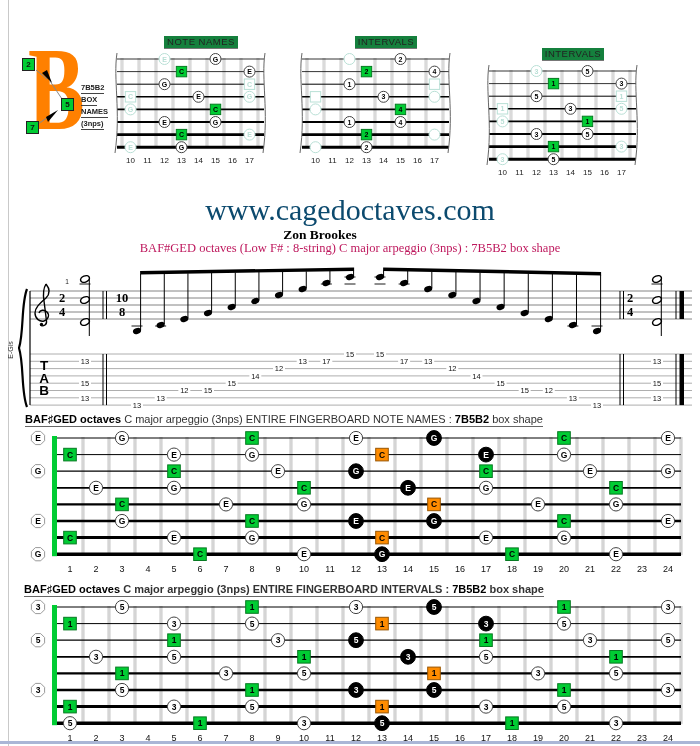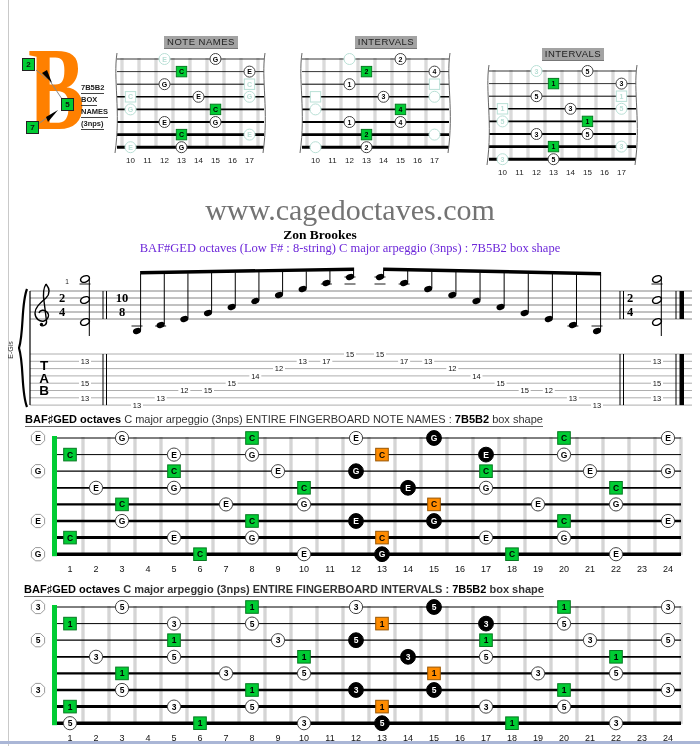--- a/index.html
+++ b/index.html
@@ -12,29 +12,29 @@
   .logo-b{left:28px;top:36px;font-family:"Liberation Serif",serif;font-weight:bold;
           font-size:118px;line-height:0.92;color:#ff8000;transform:scaleX(.72);transform-origin:left top;}
   .badge{width:13px;height:13px;background:#00cc33;border:1px solid #222;box-sizing:border-box;
          font-size:8px;font-weight:bold;text-align:center;line-height:11px;color:#111;}
   .logo-label{left:81px;top:83px;width:46px;font-size:7.5px;font-weight:bold;line-height:10px;color:#222;}
   .logo-label div{display:inline-block;border-bottom:1px solid #444;margin-bottom:1px;}
   .logo-label .wrap{display:block;}
   
   .mini{width:178px;height:130px;}
   .mini-title{position:absolute;left:0;top:-2px;width:100%;text-align:center;font-size:9.5px;color:#222;}
-  .mini-title span{background:#a3a3a3;border-bottom:1px solid #777;padding:0 3px 1px 3px;letter-spacing:.5px;}
+  .mini-title span{background:#15803d;border-bottom:1px solid #777;padding:0 3px 1px 3px;letter-spacing:.5px;}
   .mini svg{position:absolute;left:0;top:11px;}
   
   .site-title{left:0;top:193px;width:700px;text-align:center;font-family:"Liberation Serif",serif;
-              font-size:30px;color:#737373;}
+              font-size:30px;color:#0c4a6e;}
   .author{left:0;top:227px;width:640px;text-align:center;font-family:"Liberation Serif",serif;
           font-size:13.5px;font-weight:bold;color:#000;}
   .caption{left:0;top:241px;width:700px;text-align:center;font-family:"Liberation Serif",serif;
-           font-size:12.5px;color:#6d28d9;}
+           font-size:12.5px;color:#be185d;}
   
   .bd-header{width:568px;text-align:center;font-size:11px;color:#333;}
   .bd-header .u{border-bottom:1px solid #666;padding-bottom:1px;}
   .bd-header b{color:#000;}
   text{font-family:"Liberation Sans",sans-serif;}
   .serifText{font-family:"Liberation Serif",serif;}
 </style>
 </head>
 <body>
 

